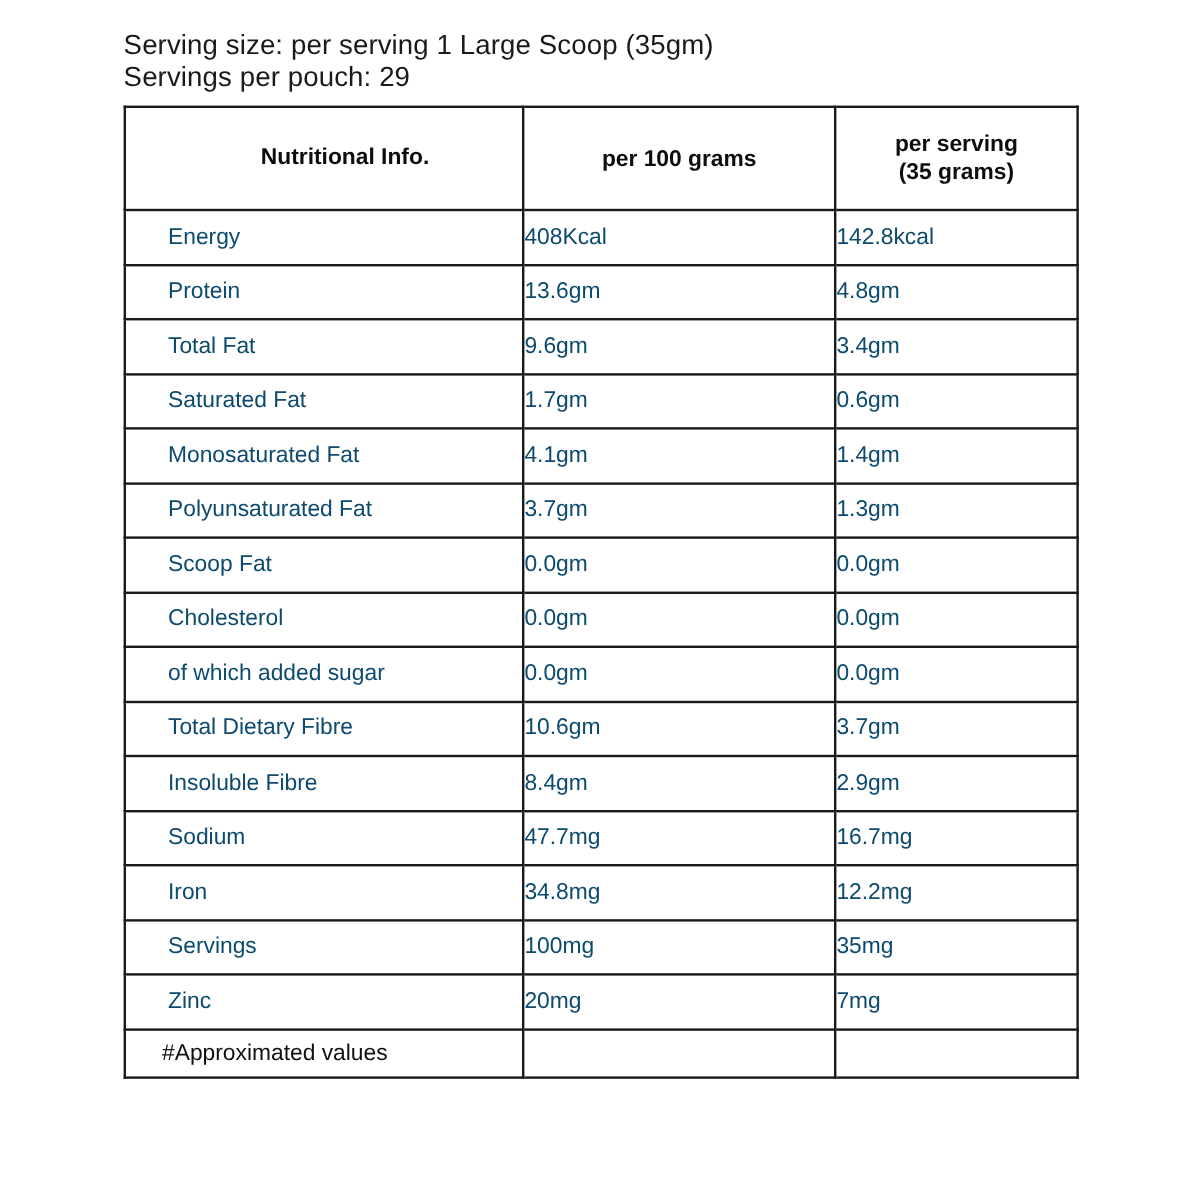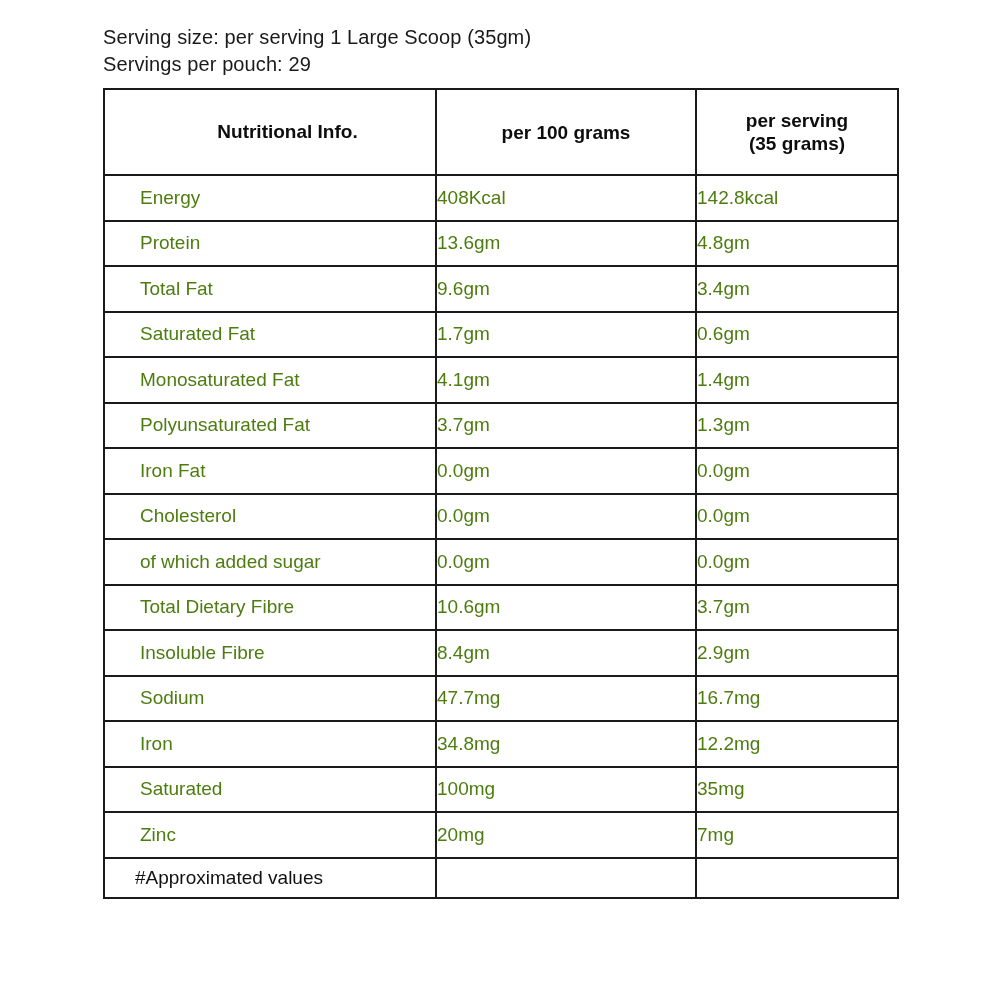--- a/index.html
+++ b/index.html
@@ -17,21 +17,21 @@
   .page {
     position: relative;
     width: 1000px;
     height: 1000px;
     box-sizing: border-box;
   }
   .intro {
     position: absolute;
     left: 103px;
     top: 24px;
-    font-size: 20px;
+    font-size: 23px;
     line-height: 27px;
     color: #1a1a1a;
     letter-spacing: 0.1px;
   }
   .intro-line {
     display: block;
     white-space: nowrap;
   }
   .nutri-table {
     position: absolute;
@@ -64,21 +64,21 @@
   }
   .hdr-center {
     text-align: center;
     line-height: 23px;
   }
   .hdr-center .l2 { display: block; text-align: center; }
 
   .data-row td {
     height: 43.5px;
     font-size: 19px;
-    color: #4d7c0f;
+    color: #0c4a6e;
   }
   .cell-label {
     text-align: left;
     padding-left: 35px !important;
     box-sizing: border-box;
     white-space: nowrap;
   }
   .cell-val {
     text-align: left;
     white-space: nowrap;
@@ -142,21 +142,21 @@
         <td class="cell-label">Monosaturated Fat</td>
         <td class="cell-val">4.1gm</td>
         <td class="cell-val">1.4gm</td>
       </tr>
       <tr class="data-row">
         <td class="cell-label">Polyunsaturated Fat</td>
         <td class="cell-val">3.7gm</td>
         <td class="cell-val">1.3gm</td>
       </tr>
       <tr class="data-row">
-        <td class="cell-label">Iron Fat</td>
+        <td class="cell-label">Scoop Fat</td>
         <td class="cell-val">0.0gm</td>
         <td class="cell-val">0.0gm</td>
       </tr>
       <tr class="data-row">
         <td class="cell-label">Cholesterol</td>
         <td class="cell-val">0.0gm</td>
         <td class="cell-val">0.0gm</td>
       </tr>
       <tr class="data-row">
         <td class="cell-label">of which added sugar</td>
@@ -177,21 +177,21 @@
         <td class="cell-label">Sodium</td>
         <td class="cell-val">47.7mg</td>
         <td class="cell-val">16.7mg</td>
       </tr>
       <tr class="data-row">
         <td class="cell-label">Iron</td>
         <td class="cell-val">34.8mg</td>
         <td class="cell-val">12.2mg</td>
       </tr>
       <tr class="data-row">
-        <td class="cell-label">Saturated</td>
+        <td class="cell-label">Servings</td>
         <td class="cell-val">100mg</td>
         <td class="cell-val">35mg</td>
       </tr>
       <tr class="data-row">
         <td class="cell-label">Zinc</td>
         <td class="cell-val">20mg</td>
         <td class="cell-val">7mg</td>
       </tr>
       <tr class="note-row">
         <td class="cell-label">#Approximated values</td>

